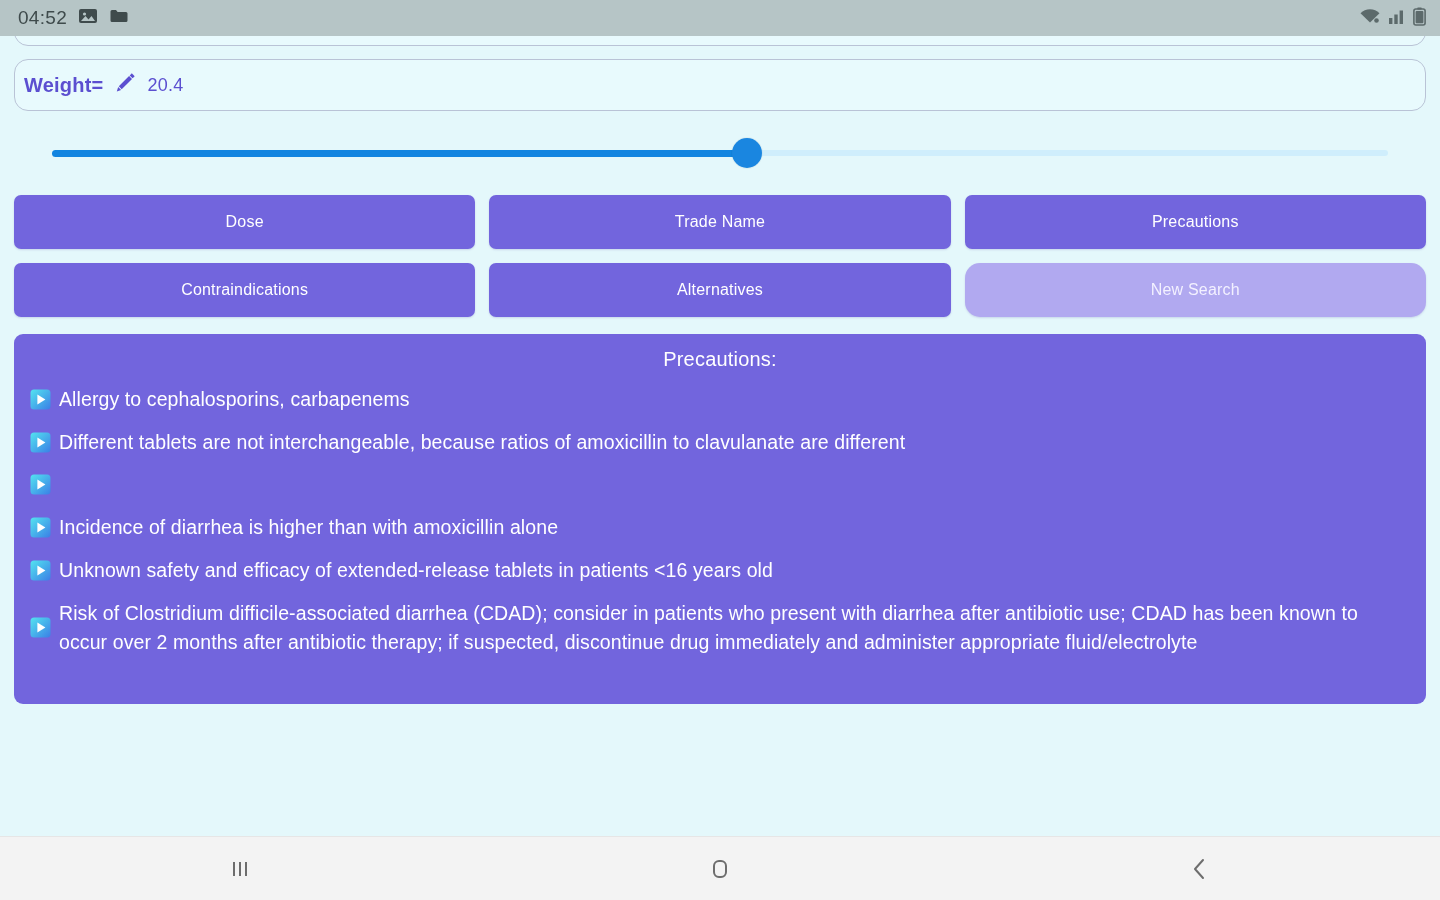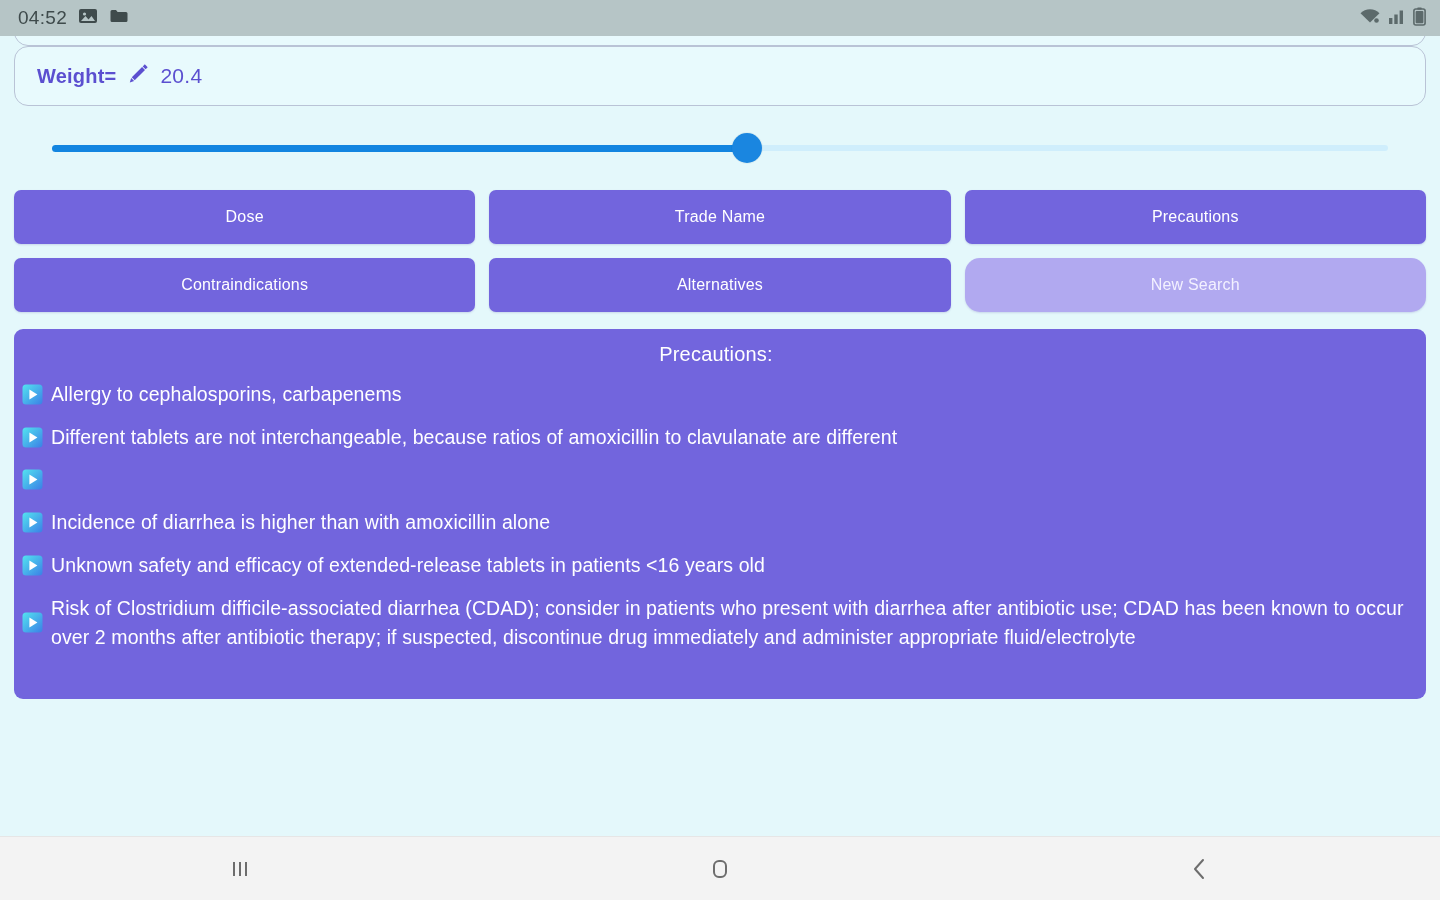--- a/index.html
+++ b/index.html
@@ -54,35 +54,36 @@
     width: 100%;
   }
   .card-cut {
     height: 30px;
     margin-top: -20px;
     border-radius: 14px;
     position: relative;
   }
 
   .weight-card {
-    height: 60px;
-    display: flex;
-    align-items: center;
-    padding: 0 22px;
+    height: 52px;
+    margin-top: 13px;
+    display: flex;
+    align-items: center;
+    padding: 0 9px;
     gap: 9px;
   }
   .weight-label {
     font-size: 20px;
     font-weight: bold;
     color: #5b4fd0;
     letter-spacing: .2px;
   }
   .pencil-icon { display: block; }
   .weight-value {
-    font-size: 21px;
+    font-size: 18px;
     color: #5b4fd0;
     letter-spacing: .3px;
   }
 
   
   .slider-row {
     height: 84px;
     display: flex;
     align-items: center;
     padding: 0 38px;
@@ -143,21 +144,21 @@
     background: #b1a9f0;
     color: #f3f1ff;
     border-radius: 15px;
   }
 
   
   .panel {
     margin-top: 17px;
     background: #7265dd;
     border-radius: 9px;
-    padding: 14px 16px 0 8px;
+    padding: 14px 16px 0 16px;
     height: 370px;
     overflow: hidden;
     position: relative;
   }
   .panel-title {
     text-align: center;
     color: #ffffff;
     font-size: 20px;
     letter-spacing: .2px;
     margin-bottom: 14px;

